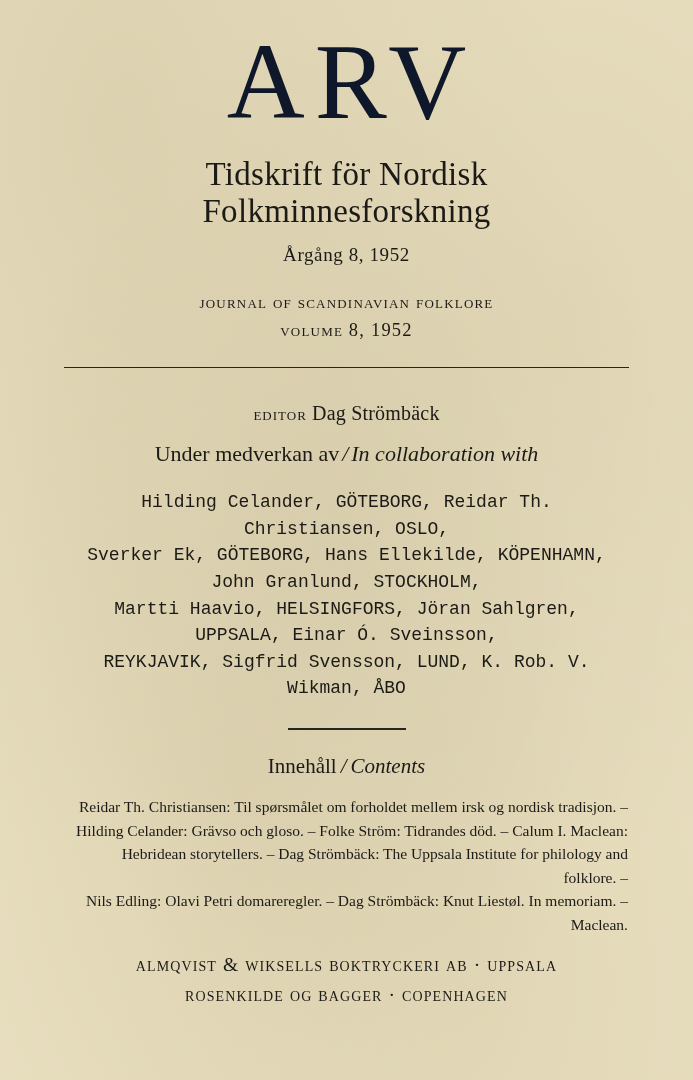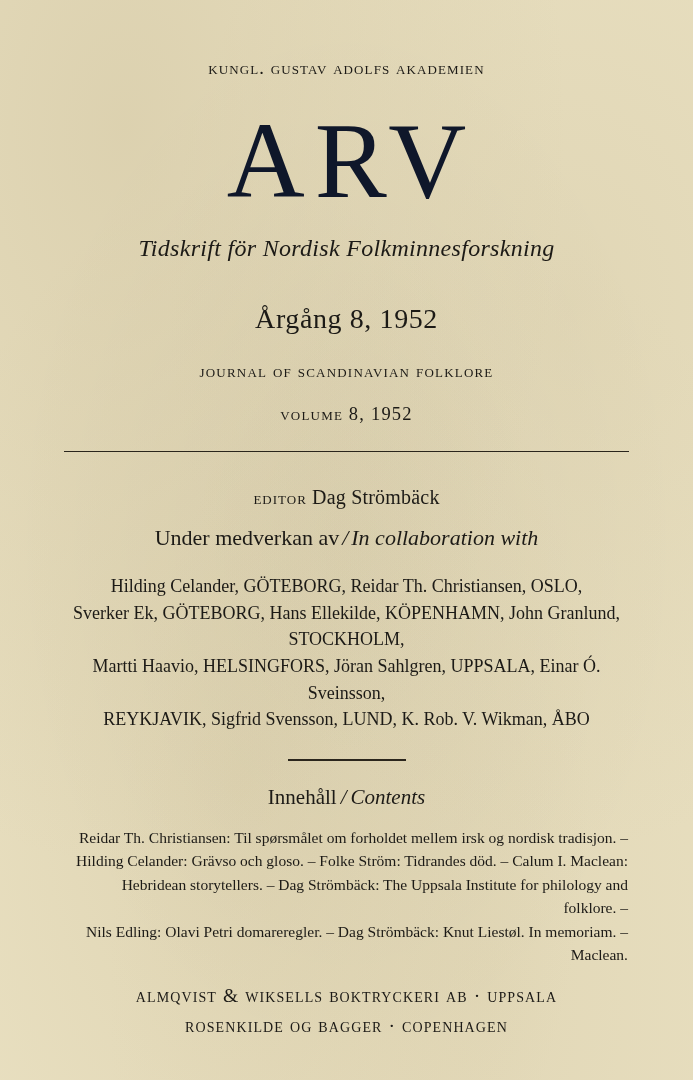--- a/index.html
+++ b/index.html
@@ -57,40 +57,39 @@
     font-size: 108px;
     line-height: 1;
     letter-spacing: 10px;
     font-weight: 400;
     color: #0f172a;
     text-indent: 10px;
   }
 
   .subtitle {
     margin-top: 14px;
-    font-size: 24px;
-    font-style: italic;
+    font-size: 33px;
     letter-spacing: 0.3px;
   }
 
   .volume-sv {
-    margin-top: 41px;
-    font-size: 28px;
+    margin-top: 14px;
+    font-size: 19px;
     letter-spacing: 0.6px;
   }
 
   .journal-en {
     margin-top: 26px;
     font-size: 18.5px;
     letter-spacing: 1.2px;
     font-variant: small-caps;
     text-transform: lowercase;
   }
   .volume-en {
-    margin-top: 22px;
+    margin-top: 7px;
     font-size: 18.5px;
     letter-spacing: 1.2px;
     font-variant: small-caps;
     text-transform: lowercase;
   }
 
   .rule-long {
     width: 565px;
     height: 1px;
     background: #2a251c;
@@ -120,20 +119,21 @@
     font-size: 22px;
   }
   .collab .it { font-style: italic; }
   .collab .sep { font-style: italic; padding: 0 3px; }
 
   .editors-list {
     margin-top: 22px;
     font-size: 18px;
     line-height: 1.48;
     padding: 0 8px;
+    font-family: Liberation Mono, monospace;
   }
 
   .contents-head {
     margin-top: 24px;
     font-size: 21px;
   }
   .contents-head .it { font-style: italic; }
   .contents-head .sep { font-style: italic; padding: 0 4px; }
 
   .contents-body {
@@ -156,21 +156,20 @@
   }
   .imprint-line + .imprint-line { margin-top: 8px; }
 </style>
 </head>
 <body>
 
 <div class="paper-grain"></div>
 
 <div class="page">
 
-  <div class="academy">Kungl. Gustav Adolfs Akademien</div>
 
   <div class="arv-wrap">
     <div class="arv">ARV</div>
   </div>
 
   <div class="subtitle">Tidskrift för Nordisk Folkminnesforskning</div>
 
   <div class="volume-sv">Årgång 8, 1952</div>
 
   <div class="journal-en">Journal of Scandinavian Folklore</div>

